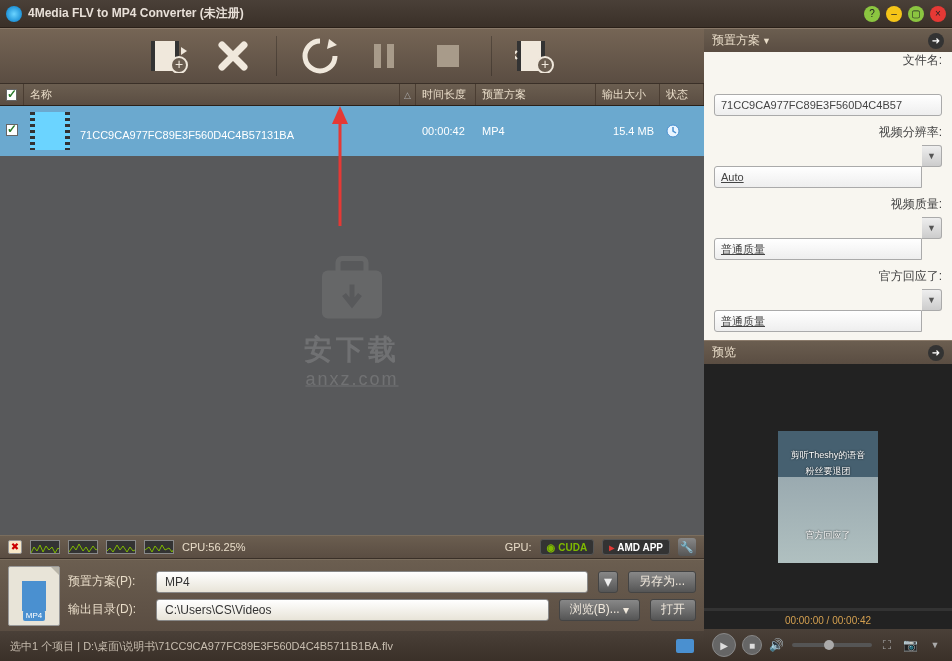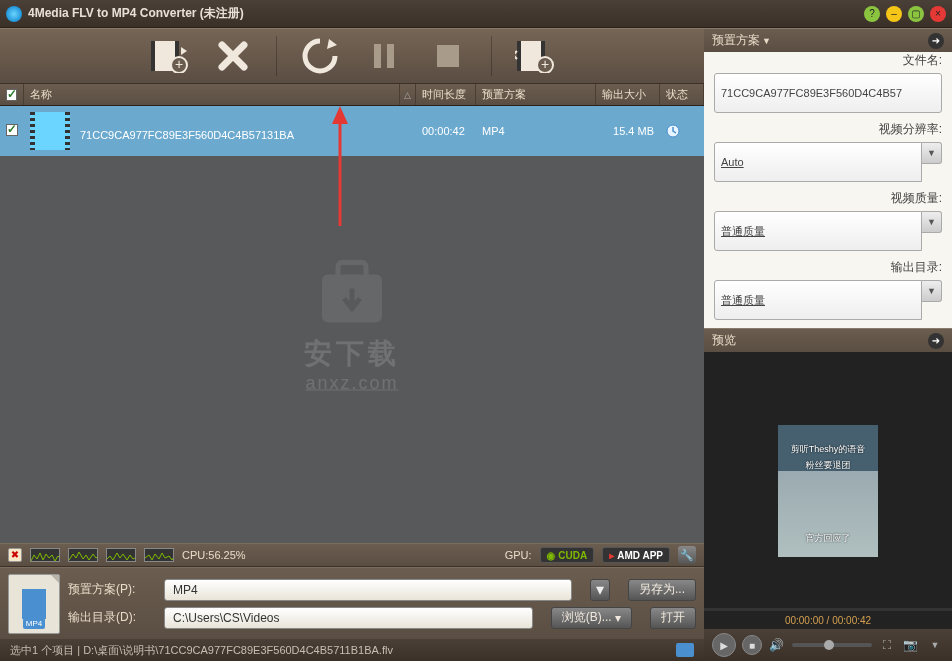--- a/index.html
+++ b/index.html
@@ -60,38 +60,38 @@
 .chip.cuda { background:#333; color:#7fba00; border:1px solid #555;}
 .chip.amd { background:#333; color:#fff; border:1px solid #555;}
 .wrench { width:18px; height:18px; background:linear-gradient(#888,#555); border-radius:3px; display:flex; align-items:center; justify-content:center; cursor:pointer; color:#eee; font-size:11px;}
 
 .bottom-panel { height: 72px; background: linear-gradient(#6b5e50, #5a4d42); display:flex; padding:6px 8px; gap:8px; border-top:1px solid #7a6d5d;}
 .fileicon { width:52px; height:60px; background:#e8e4d8; border:1px solid #999; display:flex; align-items:center; justify-content:center; border-radius:2px; position:relative; cursor:pointer;}
 .fileicon::before { content:""; position:absolute; top:0; right:0; border-left:8px solid transparent; border-top:8px solid #b8b4a8; }
 .fileicon .mp4tag { position:absolute; bottom:4px; font-size:8px; background:#4a90d0; color:#fff; padding:1px 3px; border-radius:2px; }
 .fileicon .filmstrip { width:24px; height:30px; background:#4a90d0; position:relative; }
 .bottom-forms { flex:1; display:flex; flex-direction:column; gap:6px; justify-content:center; }
-.form-row { display:flex; align-items:center; gap:18px; }
+.form-row { display:flex; align-items:center; gap:10px; }
 .form-label { color:#e8dcc8; font-size:12px; width:78px; }
 .form-input { flex:1; height:22px; background:linear-gradient(#fff,#e8e4d8); border:1px solid #888; border-radius:3px; padding:0 8px; font-size:12px; display:flex; align-items:center; color:#333; }
 .dropbtn { width:20px; height:22px; background:linear-gradient(#888,#555); border:1px solid #444; border-radius:3px; display:flex; align-items:center; justify-content:center; cursor:pointer; color:#eee; }
 .actbtn { height:22px; padding:0 10px; background:linear-gradient(#888,#555); border:1px solid #444; border-radius:3px; color:#f0e8dc; font-size:12px; cursor:pointer; display:flex; align-items:center; }
 
-.statusbar { height: 22px; background: linear-gradient(#4a4038, #3a3028); color:#c8beb0; font-size:11px; padding:0 10px; display:flex; align-items:center; justify-content:space-between;gap:35px;}
+.statusbar { height: 30px; background: linear-gradient(#4a4038, #3a3028); color:#c8beb0; font-size:11px; padding:0 10px; display:flex; align-items:center; justify-content:space-between;gap:35px;}
 .statusbadge { width:18px; height:14px; background:#4a90d0; border-radius:2px; }
 
 
 .right-pane { width: 248px; background: #f4f0e8; display: flex; flex-direction: column; }
 .panel-head { height: 24px; background: linear-gradient(#6b5e50, #5a4d42); display:flex; align-items:center; padding:0 8px; color:#e8dcc8; font-size:12px; border-top:1px solid #8a7a6a;}
 .panel-head .sp { flex:1; }
 .panel-head .arrow-circle { width:16px; height:16px; border-radius:50%; background:#333; color:#fff; font-size:10px; display:flex; align-items:center; justify-content:center; cursor:pointer;}
 .props { padding: 0 10px; font-size:12px; color:#444; background:#f8f6f0;text-align:right; }
 .prop-label { margin-bottom:4px; }
 .prop-field { display:flex; margin-bottom:8px; }
-.prop-input { flex:1; height:40px; background:linear-gradient(#fff,#eee); border:1px solid #aaa; border-radius:3px; padding:0 6px; font-size:11px; display:flex; align-items:center; overflow:hidden; white-space:nowrap; }
+.prop-input { flex:1; height:22px; background:linear-gradient(#fff,#eee); border:1px solid #aaa; border-radius:3px; padding:0 6px; font-size:11px; display:flex; align-items:center; overflow:hidden; white-space:nowrap;margin-top:21px; }
 .prop-drop { width:20px; height:22px; background:linear-gradient(#eee,#ccc); border:1px solid #aaa; border-left:none; border-radius:0 3px 3px 0; display:flex; align-items:center; justify-content:center; cursor:pointer; font-size:9px; color:#555;}
 .prop-input.with-drop { border-radius:3px 0 0 3px;text-decoration:underline; }
 
 .preview-panel { flex:1; background:#222; display:flex; align-items:center; justify-content:center; position:relative; min-height:0;}
 .preview-img { width:100px; height:132px; background:linear-gradient(180deg, #466070 0%, #466070 35%, #9aaab0 35%, #b0c0c0 100%); position:relative; }
 .preview-img .ptxt { position:absolute; width:100%; text-align:center; color:#fff; font-size:9px; text-shadow:0 0 2px #000;}
 .preview-bars { width:100%; height:3px; position:absolute; left:0; background:#333; }
 .preview-time { position:absolute; bottom:0; width:100%; text-align:center; color:#d4a050; font-size:10px; padding:3px 0; background:#222;}
 
 .player-controls { height:32px; background:linear-gradient(#4a4038,#3a3028); display:flex; align-items:center; gap:6px; padding:0 8px; }
@@ -295,37 +295,37 @@
         <div class="prop-label">视频分辨率:</div>
         <div class="prop-field">
           <div class="prop-input with-drop">Auto</div>
           <div class="prop-drop">▼</div>
         </div>
         <div class="prop-label">视频质量:</div>
         <div class="prop-field">
           <div class="prop-input with-drop">普通质量</div>
           <div class="prop-drop">▼</div>
         </div>
-        <div class="prop-label">输出目录:</div>
+        <div class="prop-label">官方回应了:</div>
         <div class="prop-field">
           <div class="prop-input with-drop">普通质量</div>
           <div class="prop-drop">▼</div>
         </div>
       </div>
 
       <div class="panel-head">
         <span>预览</span>
         <div class="sp"></div>
         <div class="arrow-circle">➜</div>
       </div>
       <div class="preview-panel">
         <div class="preview-img">
           <div class="ptxt" style="top:18px">剪听Theshy的语音</div>
           <div class="ptxt" style="top:34px">粉丝要退团</div>
-          <div class="ptxt" style="bottom:12px">官方回应了</div>
+          <div class="ptxt" style="bottom:21px">官方回应了</div>
         </div>
         <div class="preview-bars" style="bottom:18px"></div>
         <div class="preview-time">00:00:00 / 00:00:42</div>
       </div>
       <div class="player-controls">
         <div class="pbtn play">▶</div>
         <div class="pbtn">■</div>
         <div class="smallicon">🔊</div>
         <div class="vslider"></div>
         <div class="smallicon">⛶</div>

